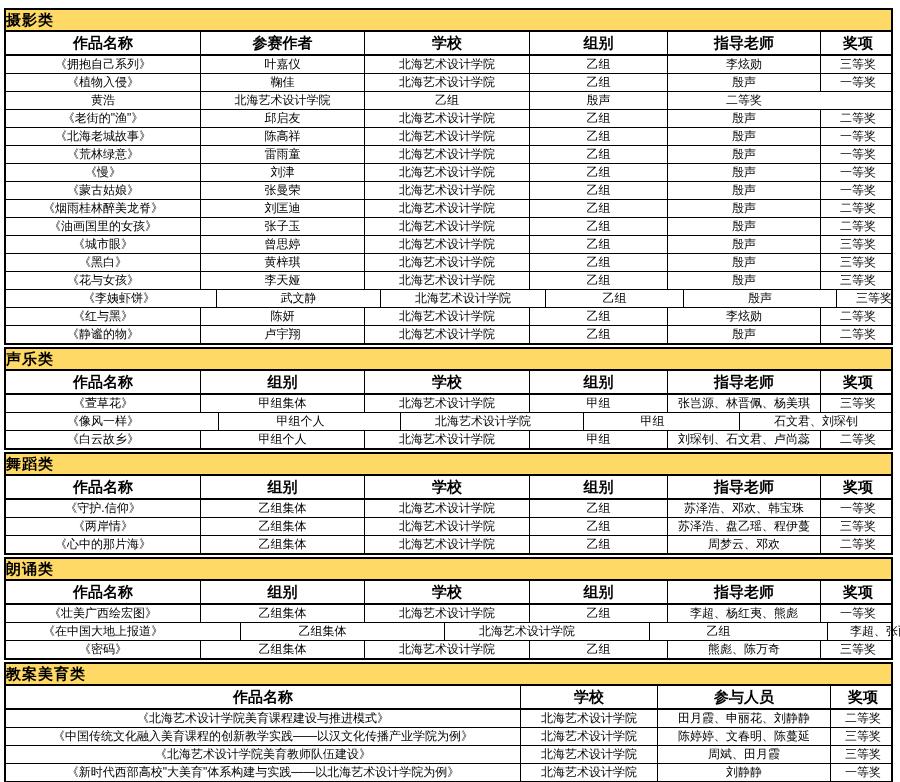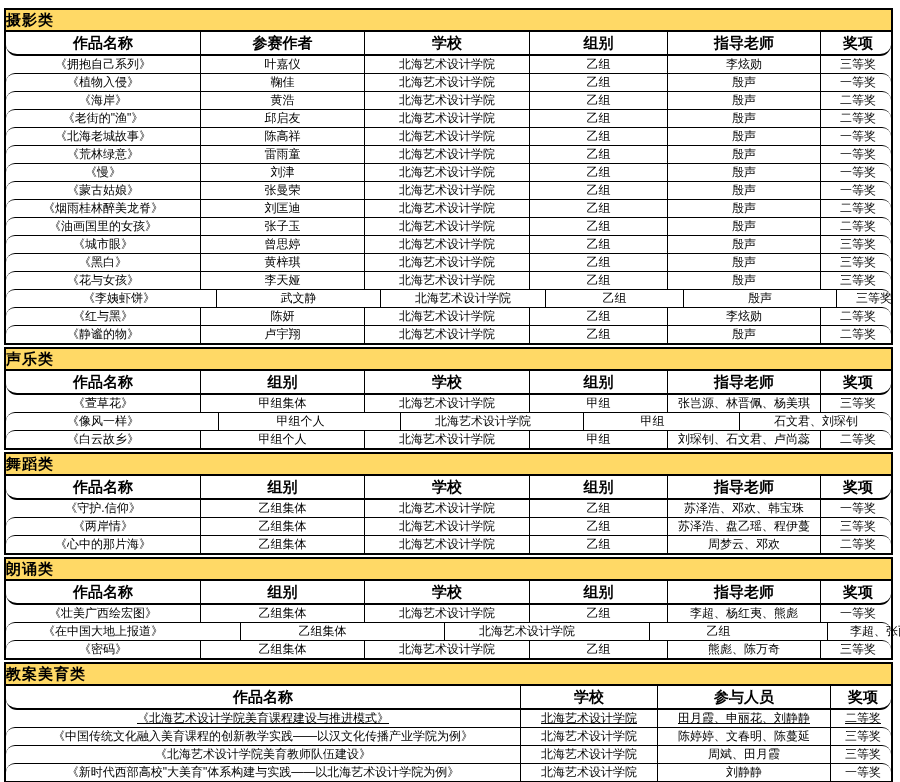--- a/index.html
+++ b/index.html
@@ -27,21 +27,20 @@
     background: #FFD966;
     border-bottom: 2px solid #000000;
     display: flex;
     align-items: center;
     font-weight: bold;
     font-size: 15px;
     letter-spacing: 1px;
   }
   .row {
     display: grid;
-    border-radius: 11px;
   }
   .row.hdr {
     height: 22px;
     font-weight: bold;
     font-size: 15px;
     border-bottom: 2px solid #000000;
   }
   .row.data {
     height: 17px;
     font-size: 12px;
@@ -88,21 +87,20 @@
       </div>
       <div class="row data" style="grid-template-columns: 194px 164px 165px 138px 153px 75px;">
         <div class="cell">《植物入侵》</div>
         <div class="cell">鞠佳</div>
         <div class="cell">北海艺术设计学院</div>
         <div class="cell">乙组</div>
         <div class="cell">殷声</div>
         <div class="cell">一等奖</div>
       </div>
       <div class="row data" style="grid-template-columns: 194px 164px 165px 138px 153px 75px;">
-        <div class="cell">《海岸》</div>
         <div class="cell">黄浩</div>
         <div class="cell">北海艺术设计学院</div>
         <div class="cell">乙组</div>
         <div class="cell">殷声</div>
         <div class="cell">二等奖</div>
       </div>
       <div class="row data" style="grid-template-columns: 194px 164px 165px 138px 153px 75px;">
         <div class="cell">《老街的"渔"》</div>
         <div class="cell">邱启友</div>
         <div class="cell">北海艺术设计学院</div>
@@ -321,21 +319,21 @@
     <section class="tbl">
       <div class="title-bar">
         <span>教案美育类</span>
       </div>
       <div class="row hdr" style="grid-template-columns: 514px 137px 173px 65px;">
         <div class="cell">作品名称</div>
         <div class="cell">学校</div>
         <div class="cell">参与人员</div>
         <div class="cell">奖项</div>
       </div>
-      <div class="row data" style="grid-template-columns: 514px 137px 173px 65px; text-decoration: underline;">
+      <div class="row data" style="grid-template-columns: 514px 137px 173px 65px;">
         <div class="cell">《北海艺术设计学院美育课程建设与推进模式》</div>
         <div class="cell">北海艺术设计学院</div>
         <div class="cell">田月霞、申丽花、刘静静</div>
         <div class="cell">二等奖</div>
       </div>
       <div class="row data" style="grid-template-columns: 514px 137px 173px 65px;">
         <div class="cell">《中国传统文化融入美育课程的创新教学实践——以汉文化传播产业学院为例》</div>
         <div class="cell">北海艺术设计学院</div>
         <div class="cell">陈婷婷、文春明、陈蔓延</div>
         <div class="cell">三等奖</div>

